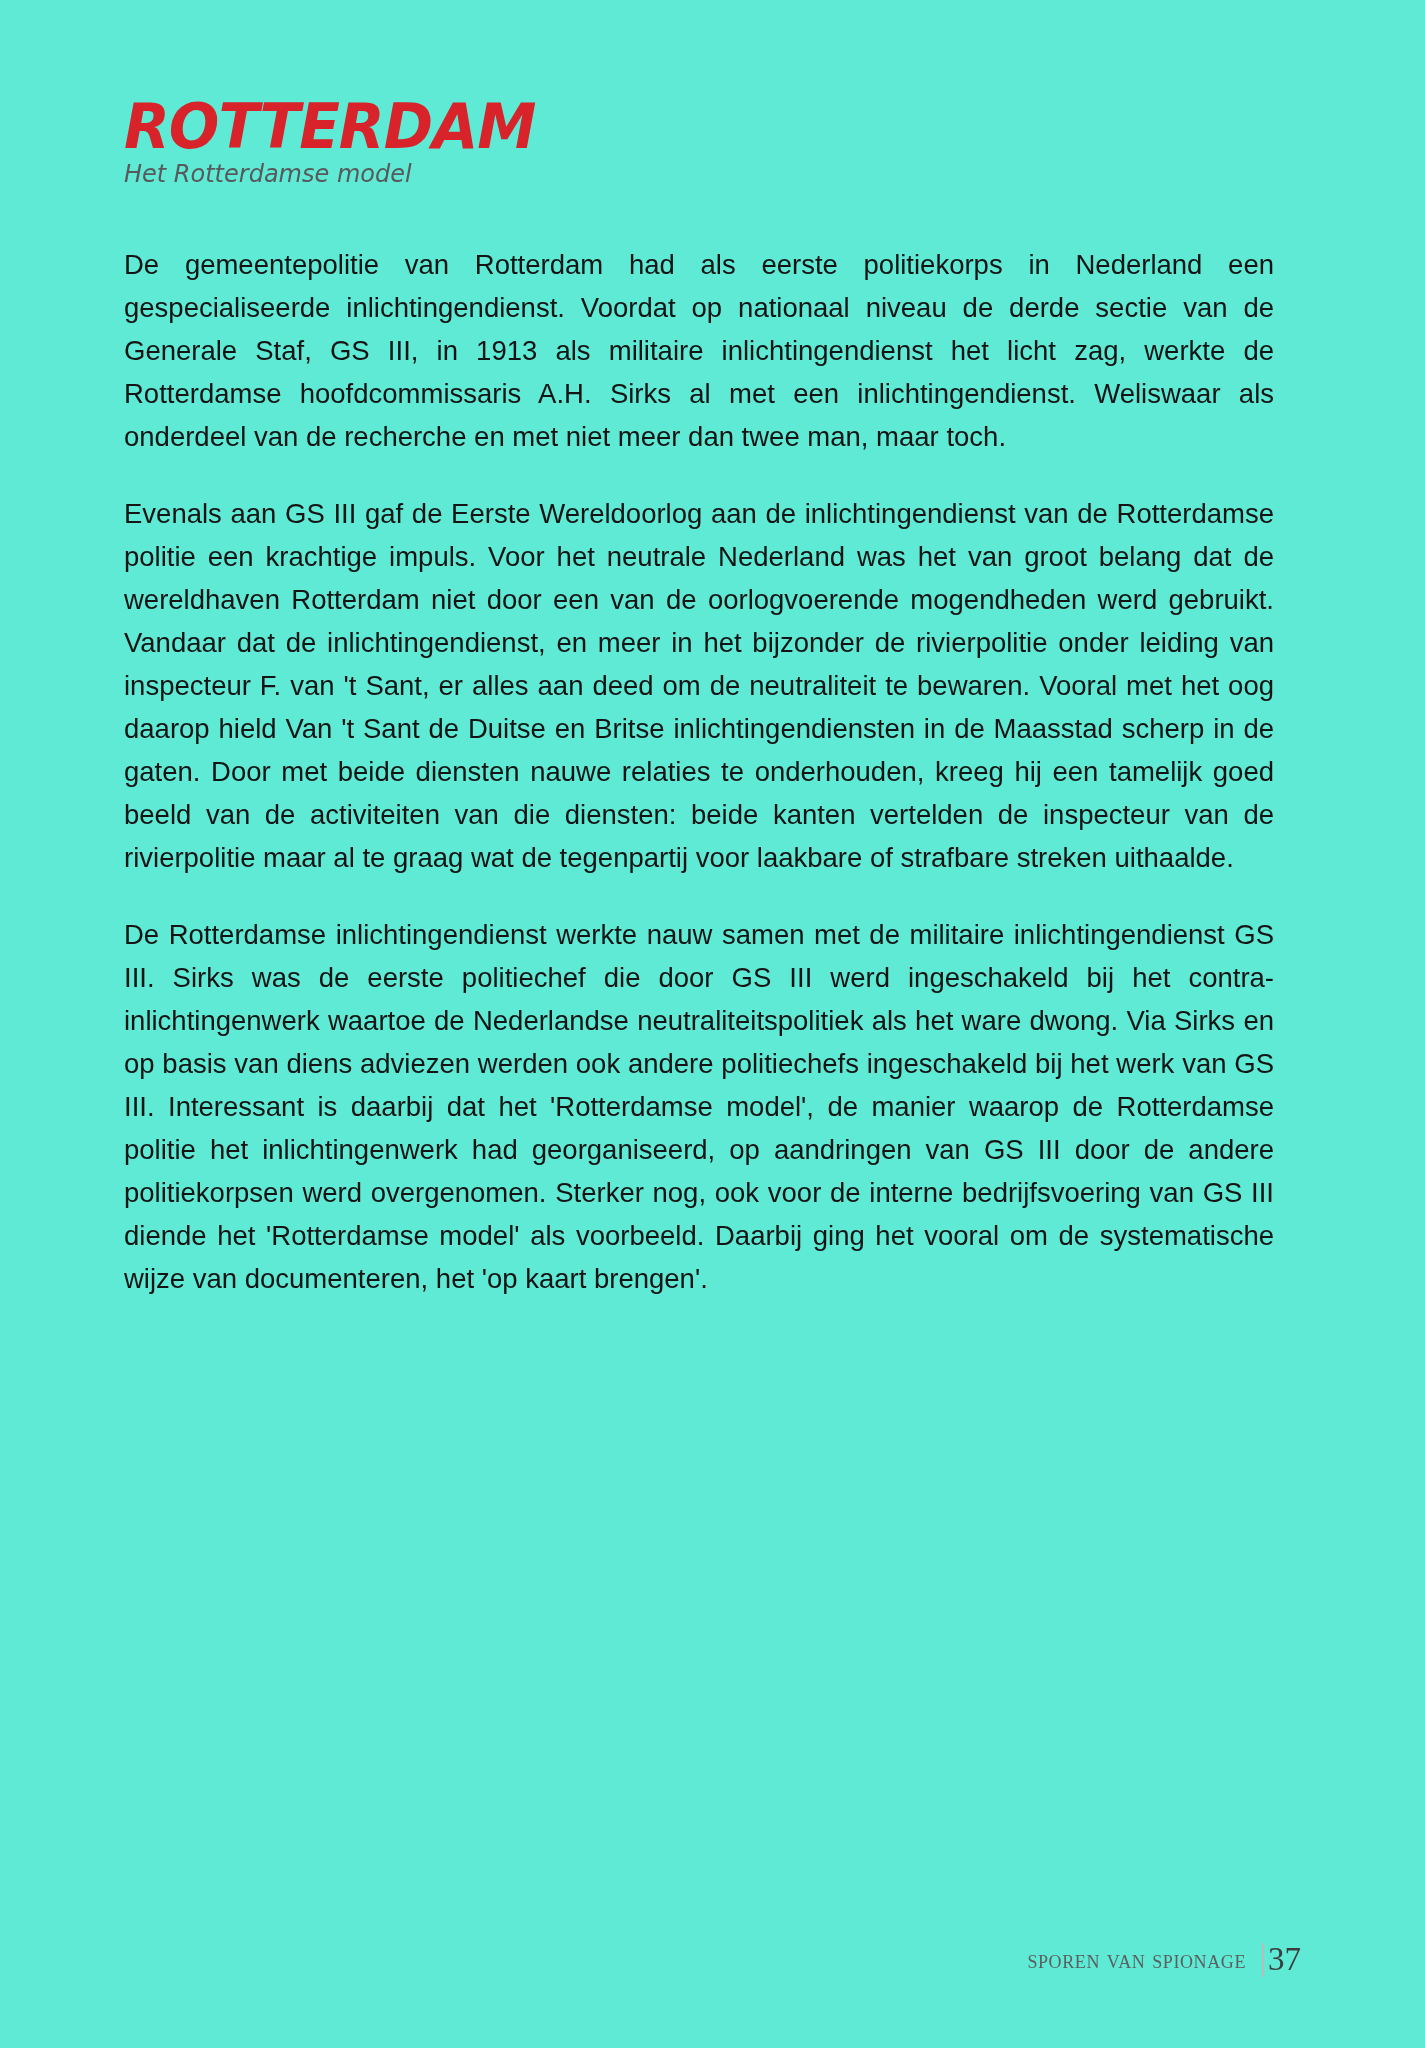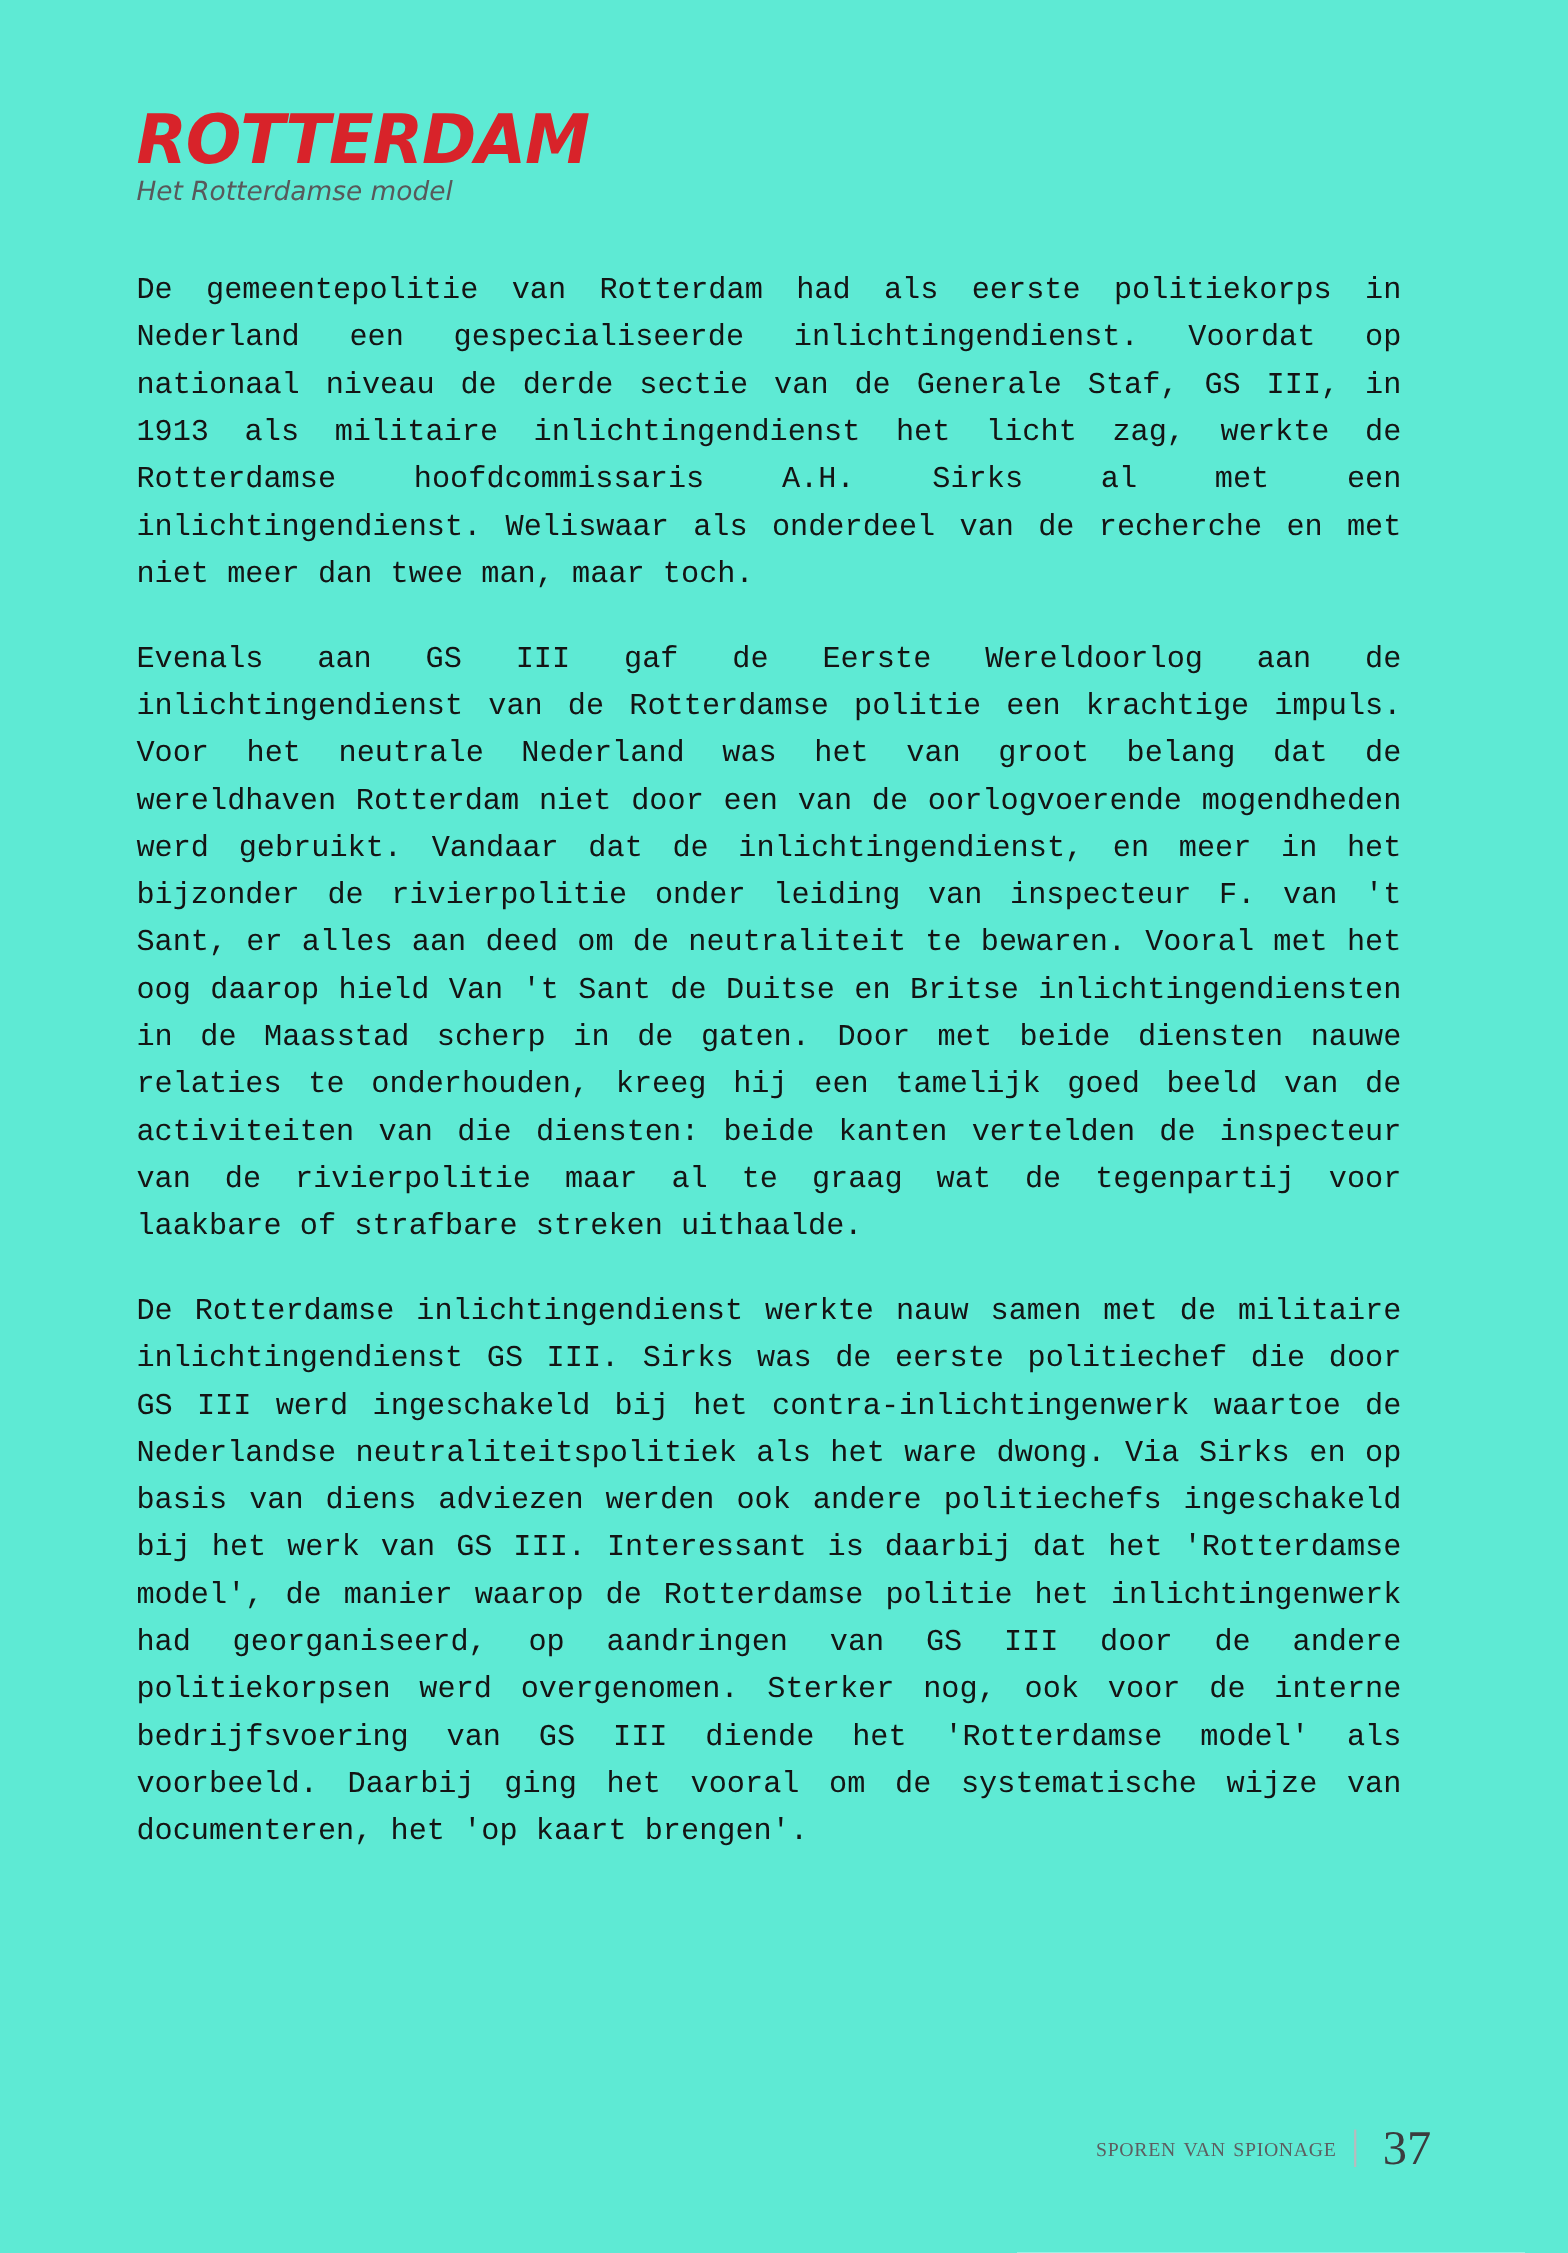--- a/index.html
+++ b/index.html
@@ -44,21 +44,21 @@
   .chapter-subtitle {
     font-family: "DejaVu Sans", sans-serif;
     font-style: italic;
     font-weight: 400;
     font-size: 24px;
     line-height: 1.2;
     color: #58595b;
     margin: 0 0 54px 0;
   }
   p.body-par {
-    font-family: Liberation Mono, monospace;
+    font-family: Liberation Sans, sans-serif;
     font-size: 27.5px;
     line-height: 43px;
     text-align: justify;
     margin: 0 0 34px 0;
     color: #141414;
     hyphens: manual;
   }
   p.body-par:last-child {
     margin-bottom: 16px;
   }
@@ -80,23 +80,23 @@
     padding-right: 16px;
     text-align: right;
   }
   .footer-rule {
     width: 2px;
     height: 34px;
     background: #b9bbbd;
   }
   .footer-page {
     font-family: "Liberation Serif", serif;
-    font-size: 44px;
+    font-size: 33px;
     color: #3b3c3e;
-    padding-left: 24px;
+    padding-left: 4px;
   }
 </style>
 </head>
 <body>
 
 <div class="page">
 
   <div class="content">
 
     <h1 class="chapter-title">ROTTERDAM</h1>

